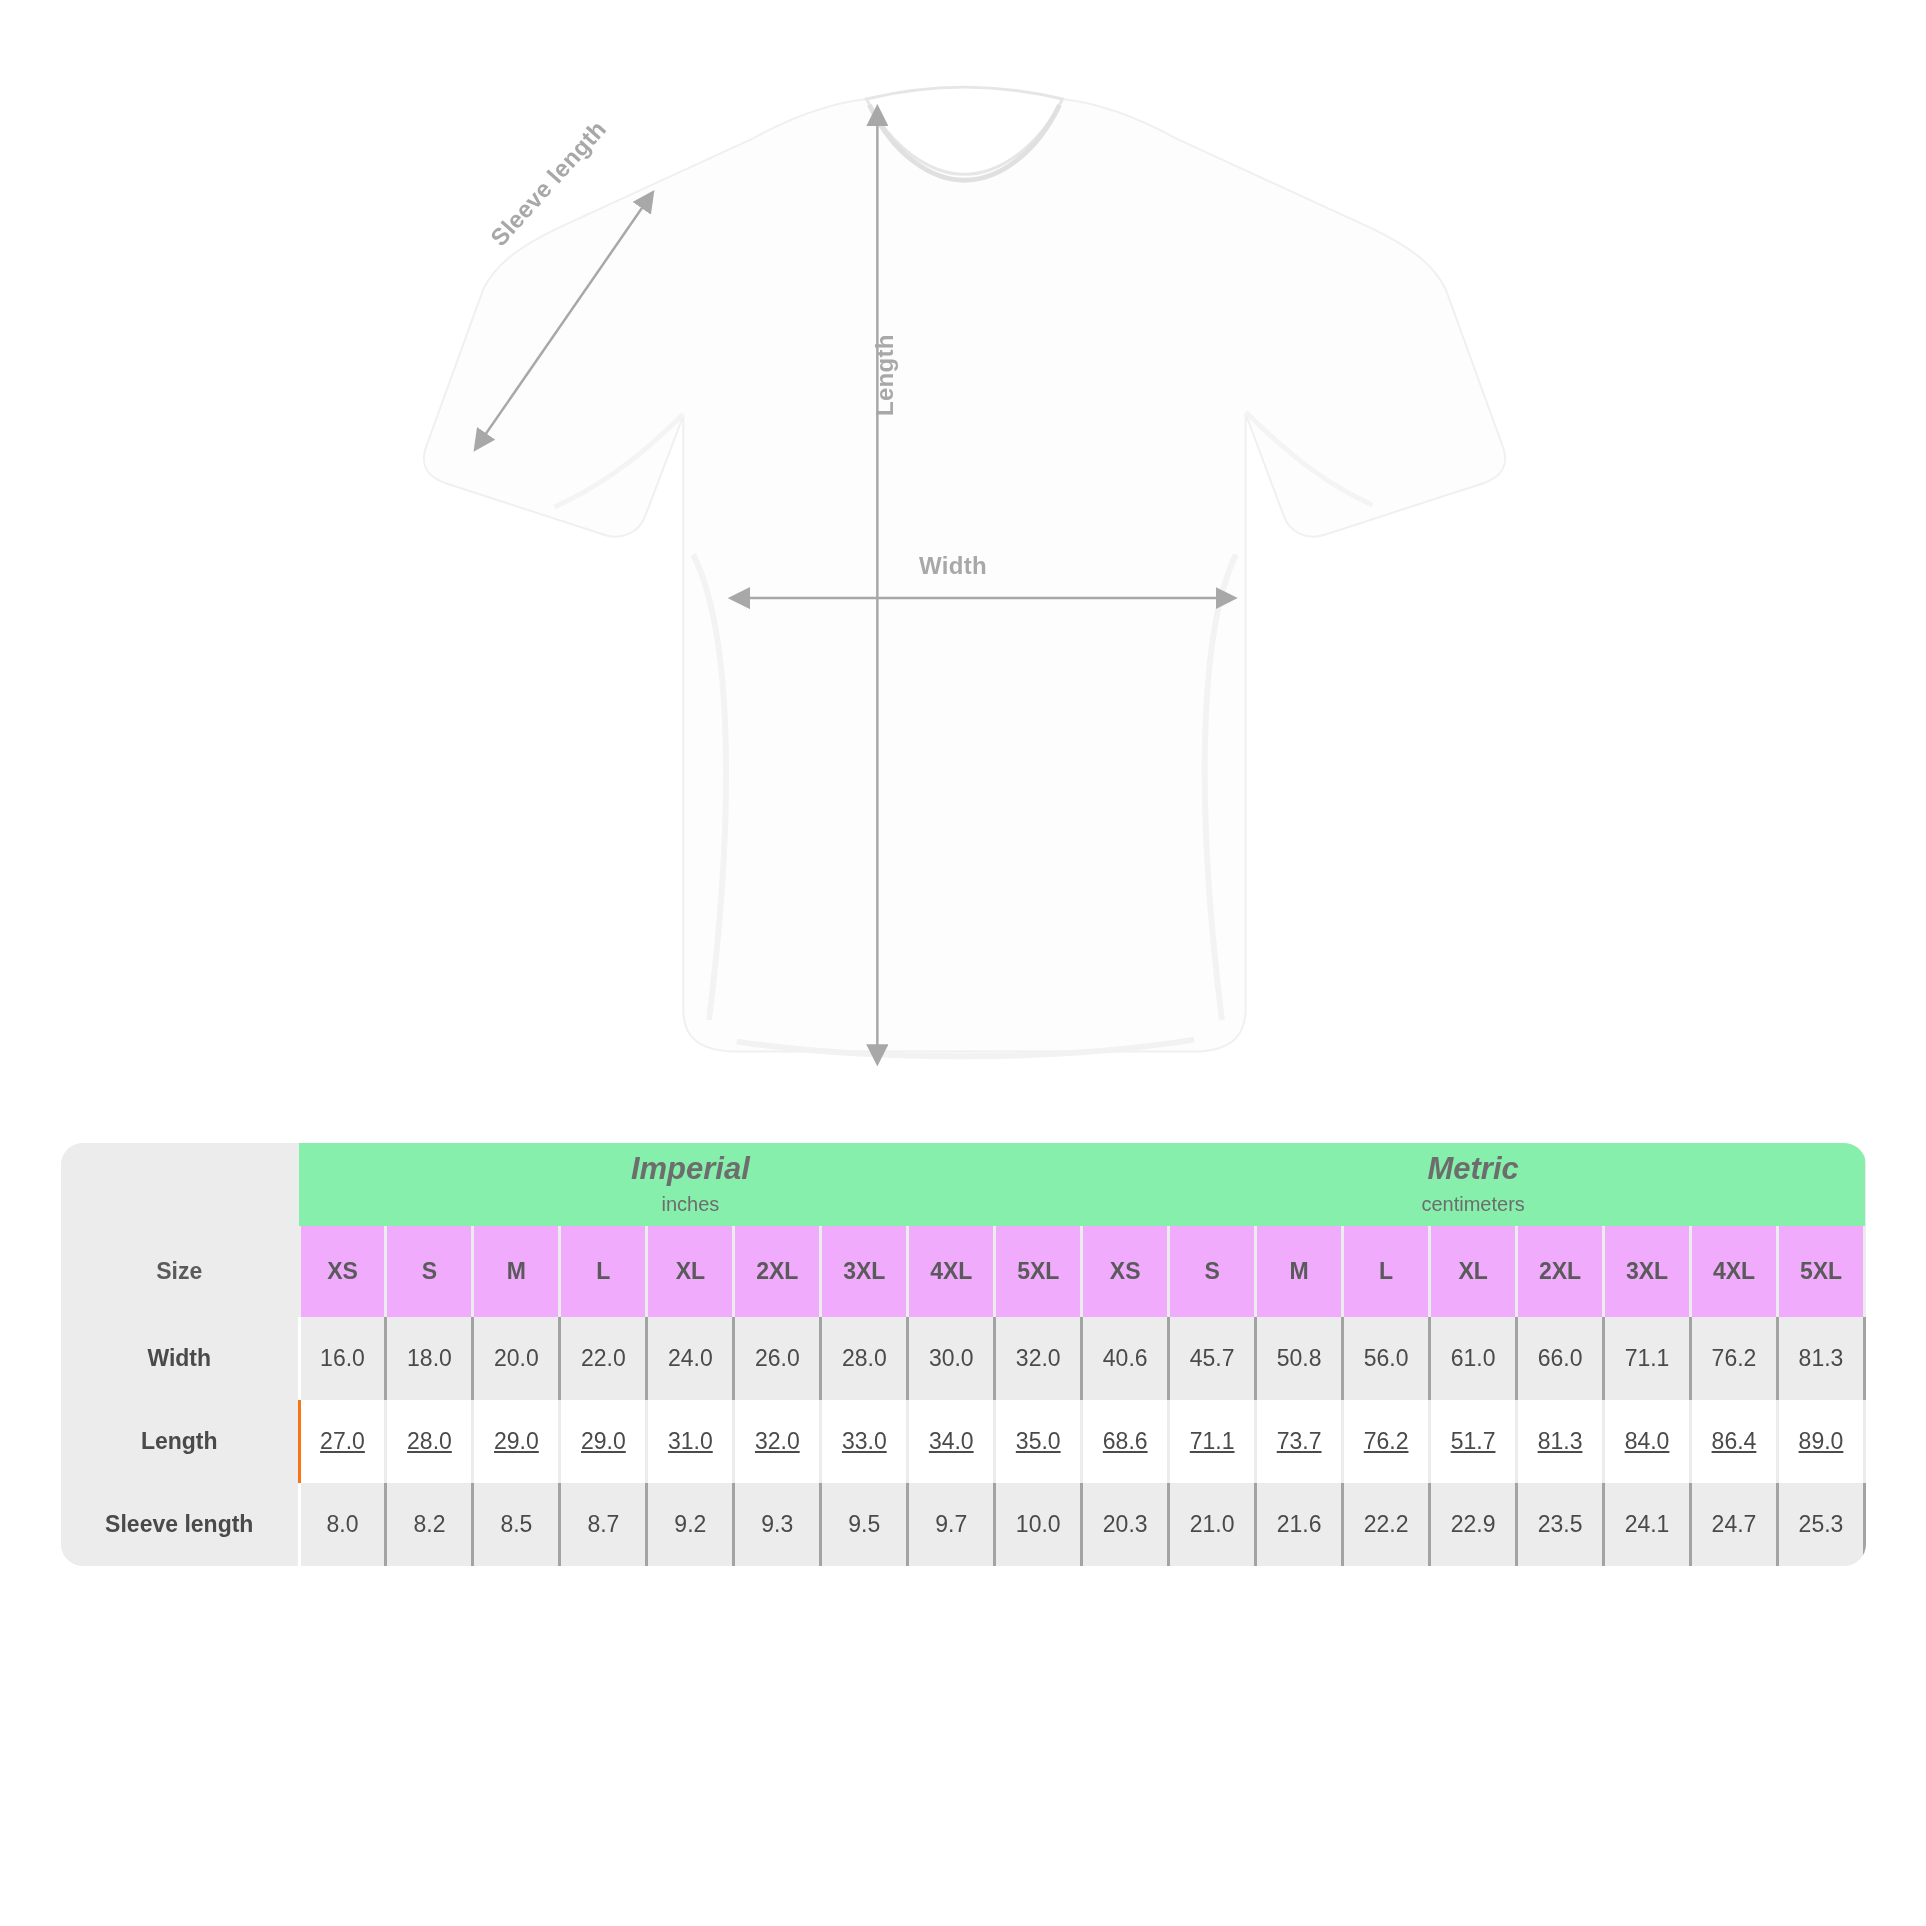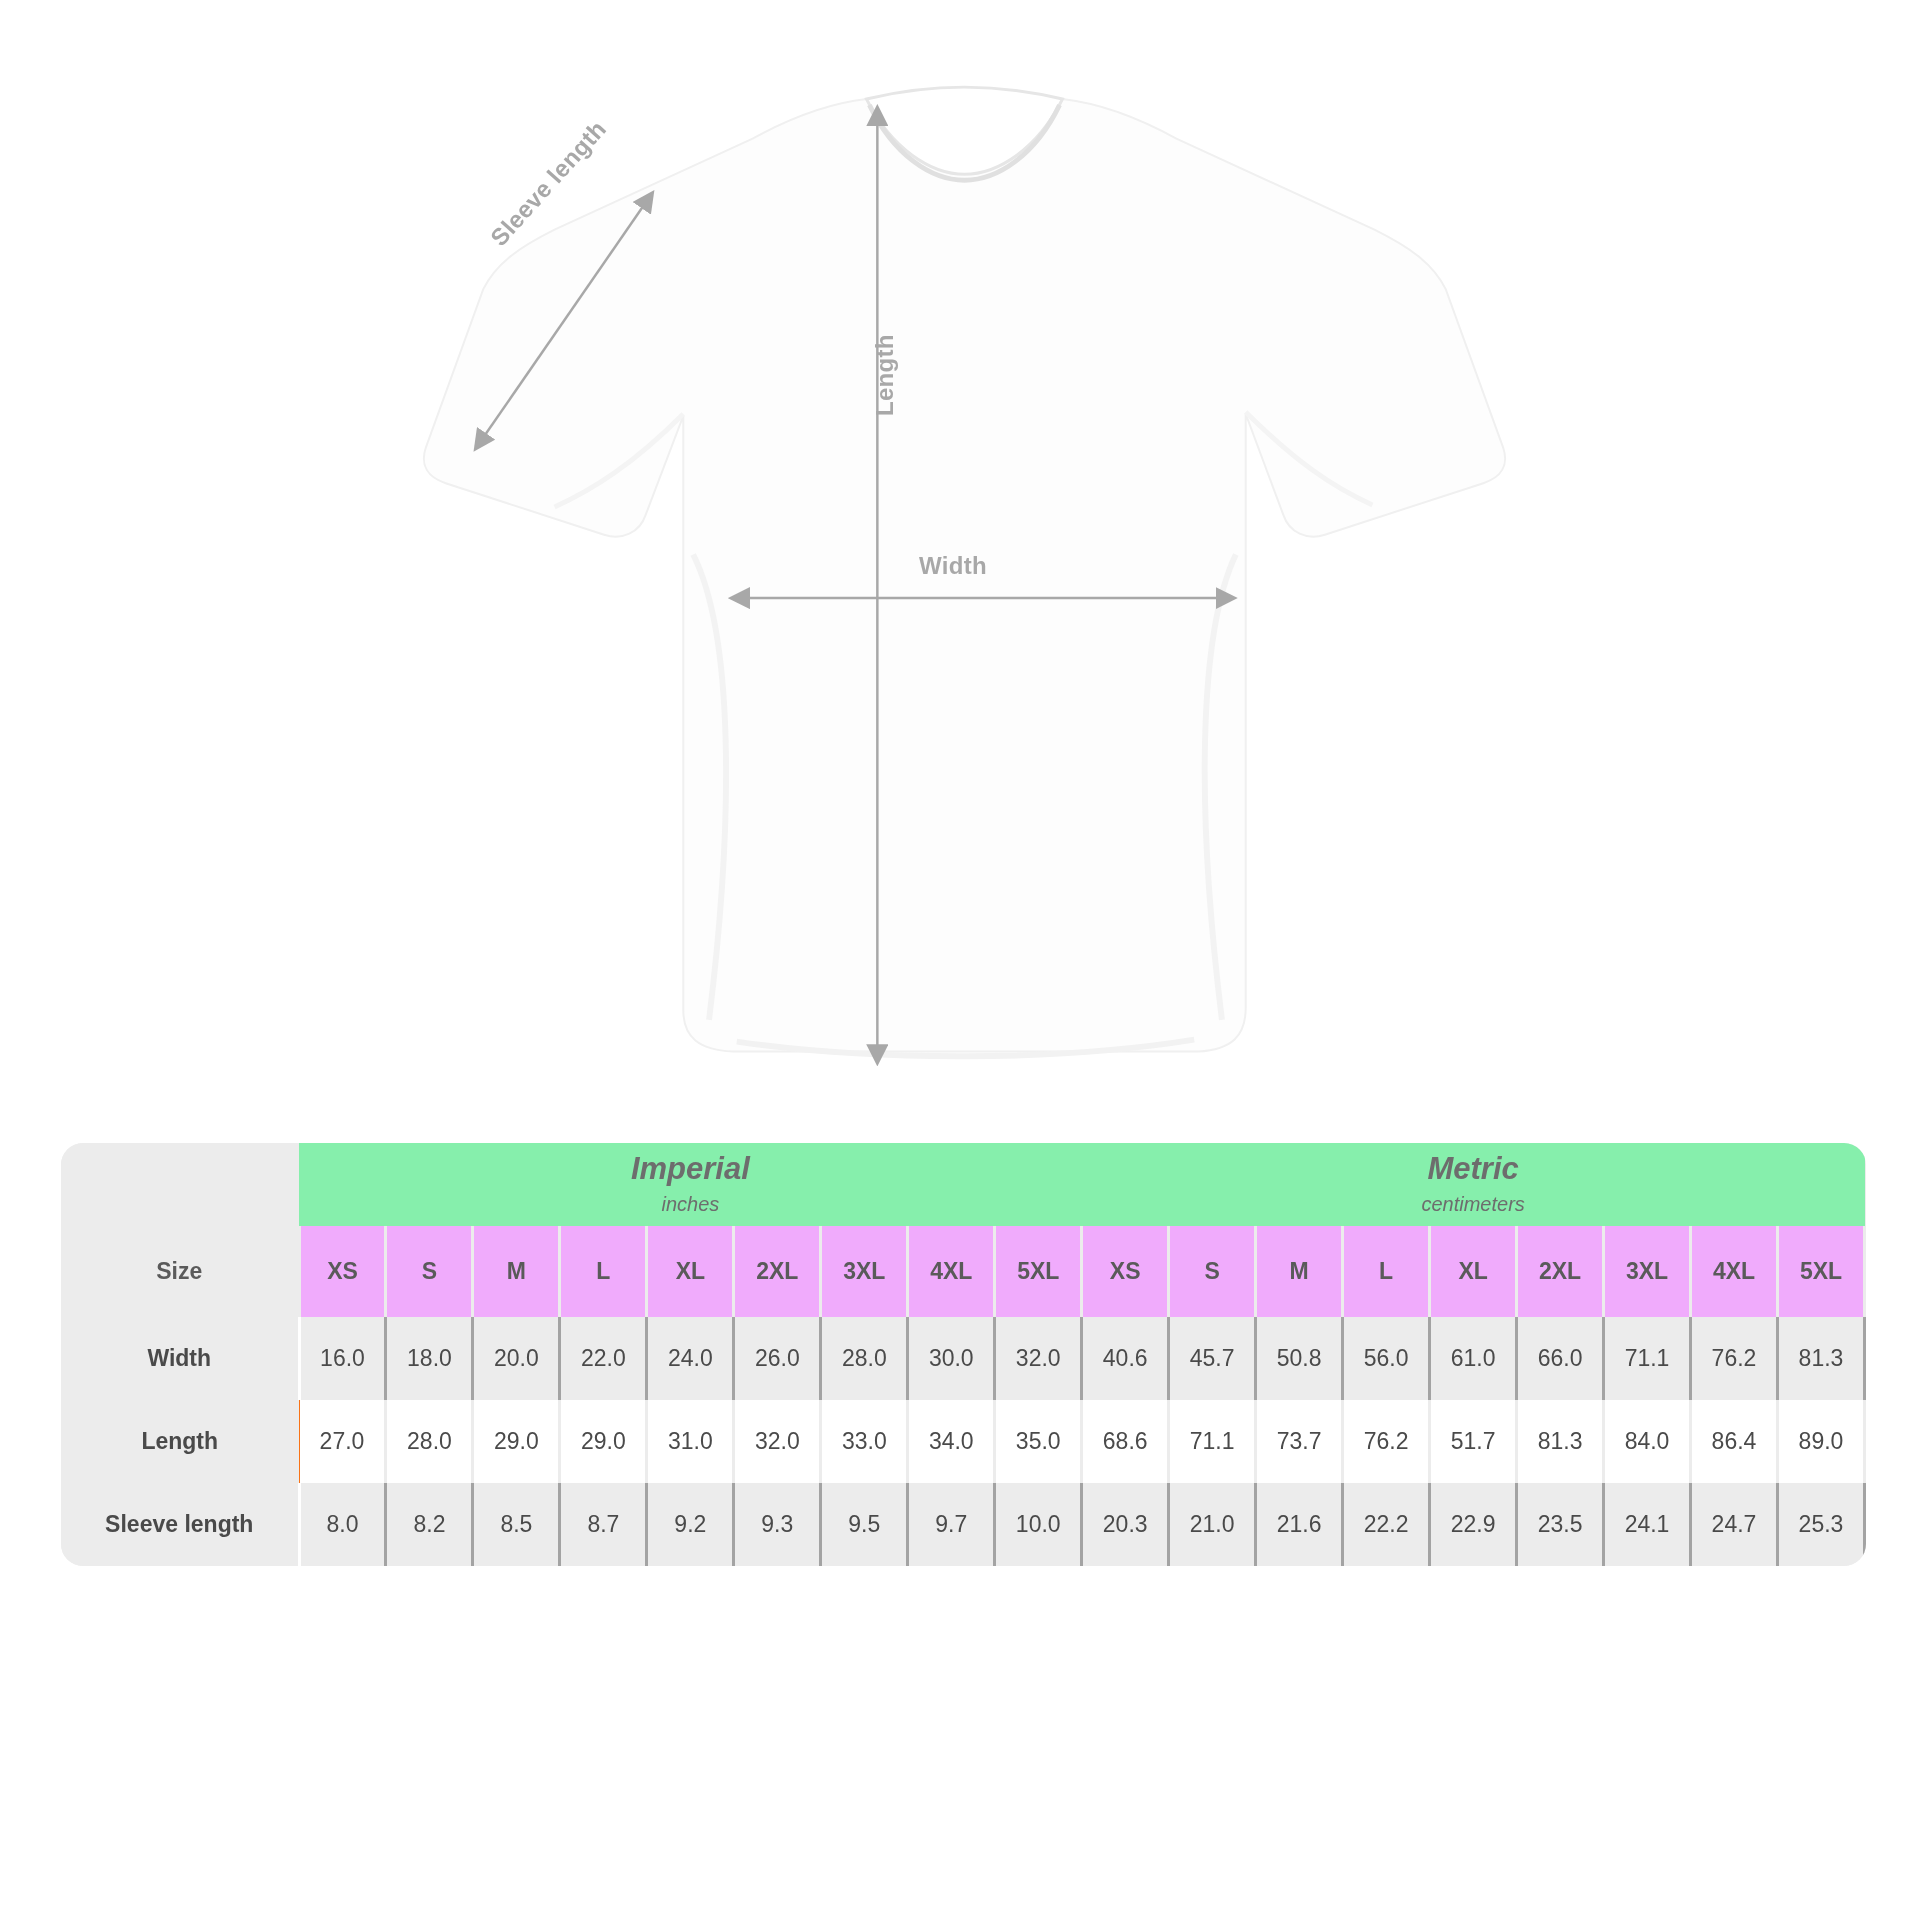--- a/index.html
+++ b/index.html
@@ -99,21 +99,20 @@
   }
   .unit-name {
     font-size: 31px;
     font-weight: bold;
     font-style: italic;
     color: #6d6d6d;
     line-height: 1.25;
   }
   .unit-sub {
     font-size: 20px;
-    font-style: italic;
     color: #6d6d6d;
     line-height: 1.5;
   }
   .corner-cell { background: #ececec; }
 
   tr.head-row td { background: #f0abfc; font-weight: bold; color: #5a5a5a; height: 91px; }
   tr.head-row td.rowlabel { background: #ececec; }
 
   tr.band-a td { background: #ececec; }
   tr.band-b td { background: #ffffff; }
@@ -121,21 +120,21 @@
   td.rowlabel {
     font-weight: bold;
     color: #4a4a4a;
     font-size: 24px;
     background: #ececec !important;
   }
   td.val { color: #4a4a4a; }
 
   
   tr.band-a td.val { border-left: 3px solid #ffffff; border-right: 3px solid #a3a3a3; margin-left: 39px; }
-  tr.band-b td.val { border-left: 1px solid #f97316; border-right: 3px solid #ececec; }
+  tr.band-b td.val { border-left: 3px solid #f97316; border-right: 3px solid #ececec; text-decoration: underline; }
   tr.head-row td.val { border-left: 3px solid #ececec; border-right: 3px solid #ececec; }
 </style>
 </head>
 <body>
 
 <div class="page">
 
   <div class="illustration">
     <svg class="shirt-svg" viewBox="0 0 1946 1120">
       <defs>

